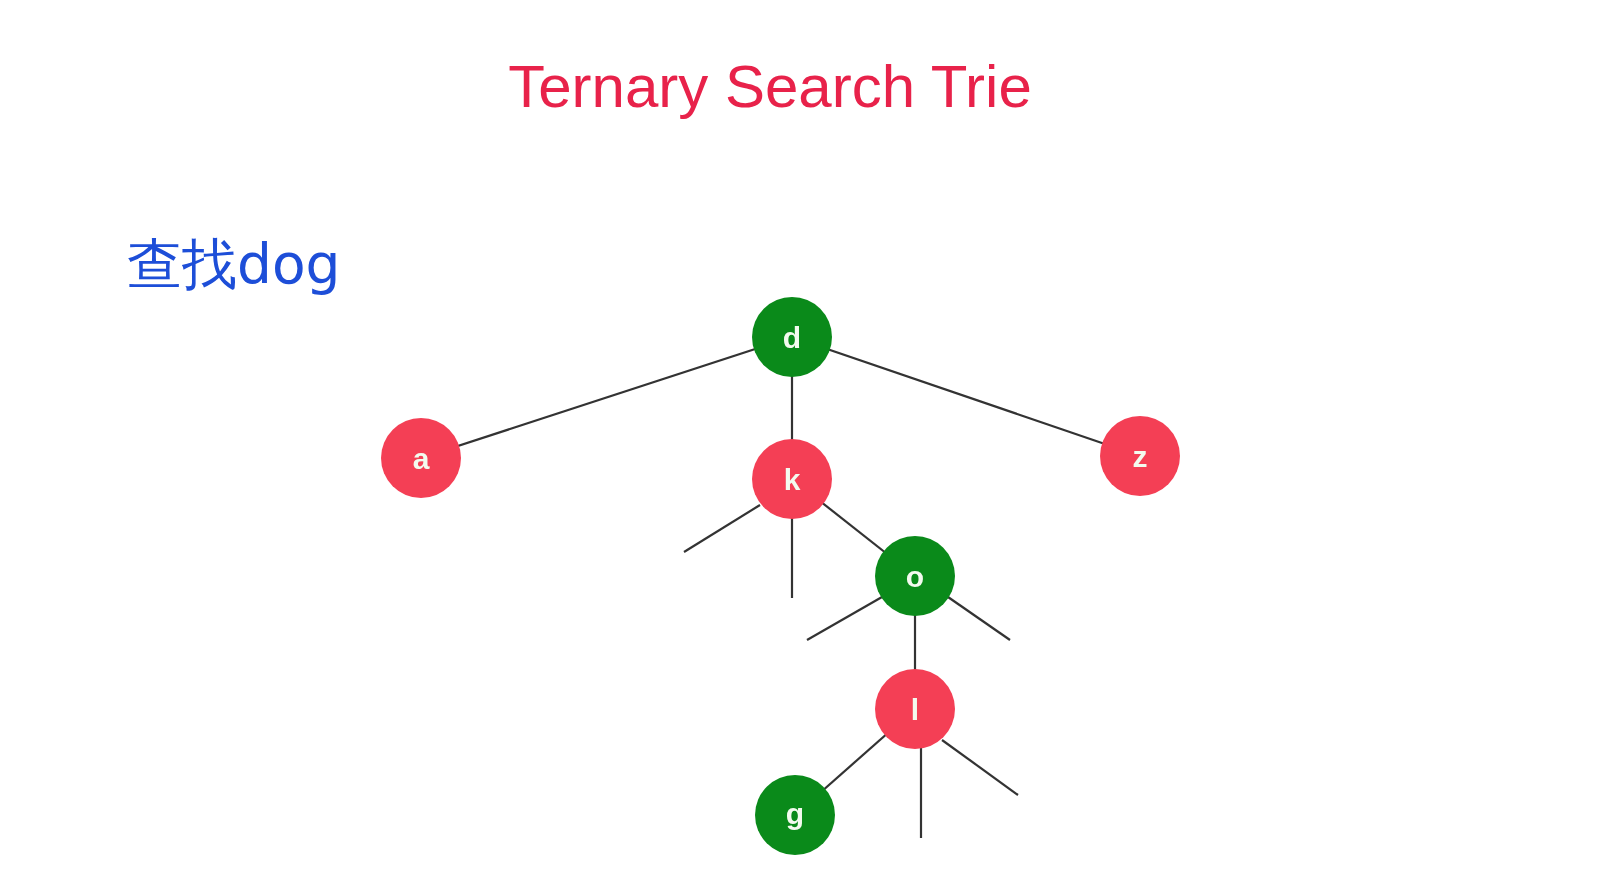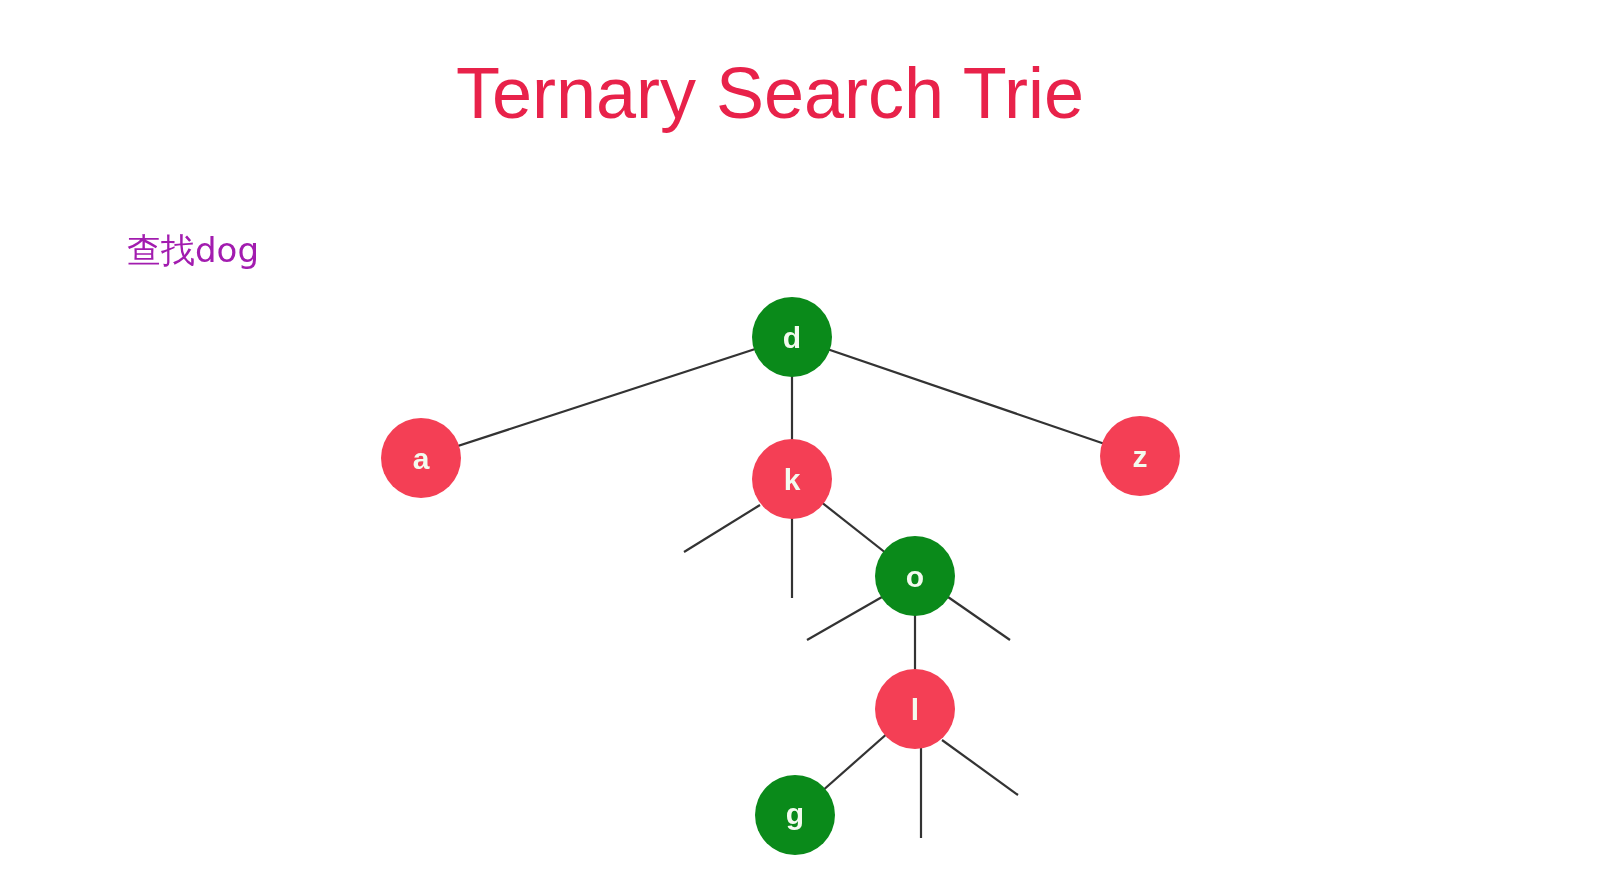--- a/index.html
+++ b/index.html
@@ -1,18 +1,18 @@
 <!DOCTYPE html>
 <html><head>
 <meta charset="utf-8">
 <style>
   html, body { margin: 0; padding: 0; background: #ffffff; }
   body { width: 1621px; height: 886px; position: relative; overflow: hidden; font-family: "Liberation Sans", sans-serif; }
-  .title { position: absolute; left: 0; width: 1540px; top: 52px; text-align: center; font-size: 72px; color: #e8224a; font-family: "Liberation Sans", sans-serif; letter-spacing: 0px; }
-  .subtitle { position: absolute; left: 127px; top: 228px; font-size: 34px; color: #a21caf; font-family: "DejaVu Sans", sans-serif; }
+  .title { position: absolute; left: 0; width: 1540px; top: 52px; text-align: center; font-size: 60px; color: #e8224a; font-family: "Liberation Sans", sans-serif; letter-spacing: 0px; }
+  .subtitle { position: absolute; left: 127px; top: 228px; font-size: 55px; color: #1d4ed8; font-family: "DejaVu Sans", sans-serif; }
   svg.tree { position: absolute; left: 0; top: 0; }
   .edge { stroke: #333333; stroke-width: 2.2; }
   .node-label { font-family: "Liberation Sans", sans-serif; font-weight: bold; font-size: 30px; fill: #f3fbef; }
 </style>
 </head>
 <body>
 
 <div class="title">Ternary Search Trie</div>
 <div class="subtitle">查找dog</div>
 

